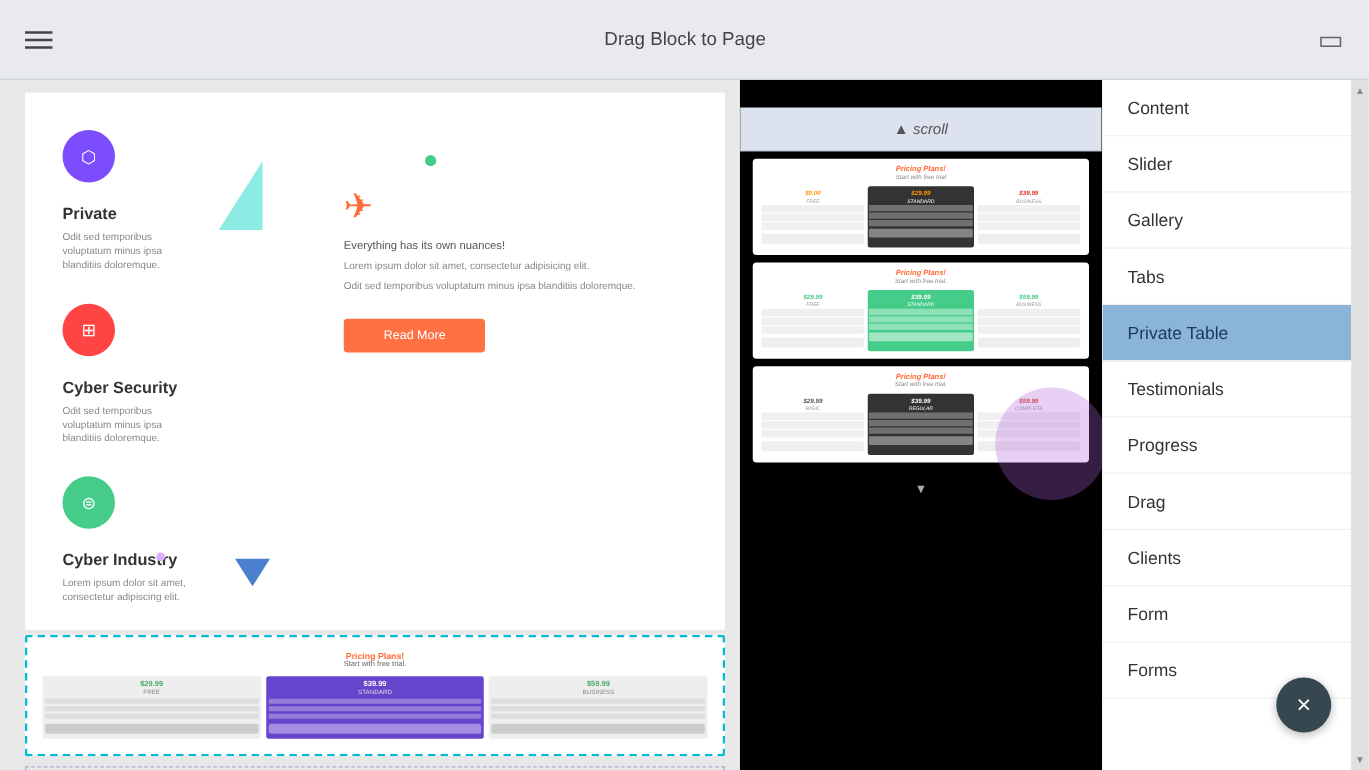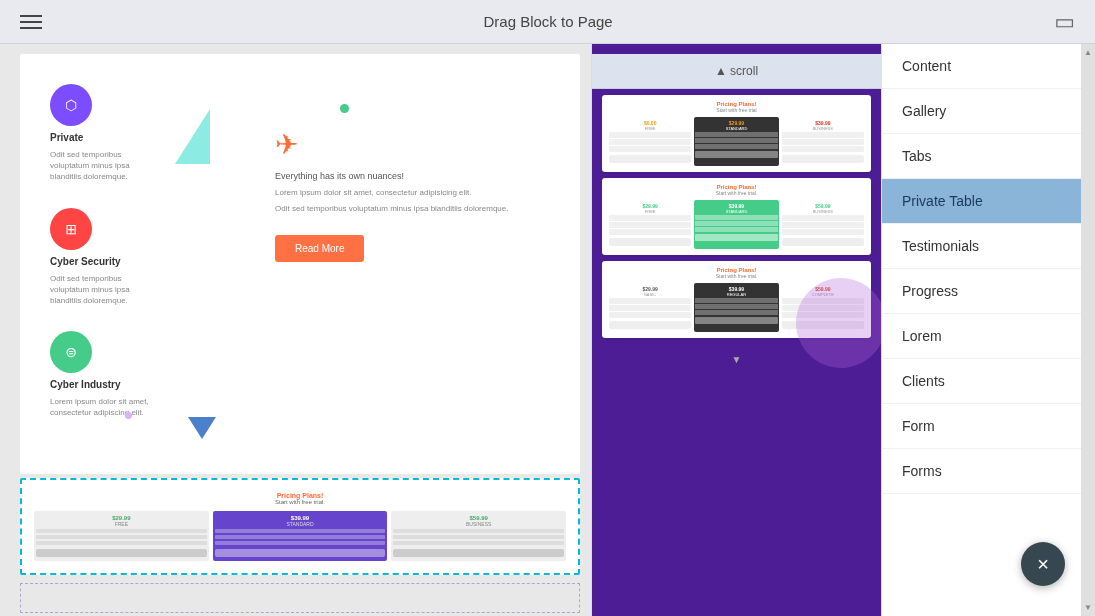--- a/index.html
+++ b/index.html
@@ -1,20 +1,20 @@
 <!DOCTYPE html>
 <html><head>
   <meta charset="utf-8">
   <style>
     * { margin: 0; padding: 0; box-sizing: border-box; }
     body { width: 1095px; height: 616px; overflow: hidden; font-family: Arial, sans-serif; display: flex; flex-direction: column; background: #f0f0f0; }
 
     
     .top-bar {
-      height: 44px;
+      height: 64px;
       background: #e8eaf0;
       display: flex;
       align-items: center;
       padding: 0 20px;
       gap: 20px;
       border-bottom: 1px solid #d0d3db;
       flex-shrink: 0;
     }
     .hamburger-icon { display: flex; flex-direction: column; gap: 4px; cursor: pointer; }
     .hamburger-icon span { display: block; width: 22px; height: 2px; background: #444; }
@@ -67,41 +67,42 @@
     .card-icon-circle {
       width: 42px;
       height: 42px;
       border-radius: 50%;
       display: flex;
       align-items: center;
       justify-content: center;
       color: white;
       font-size: 16px;
     }
-    .card-title { font-size: 10px; font-weight: bold; color: #333; }
+    .card-title { font-size: 13px; font-weight: bold; color: #333; margin-top: 11px; }
     .card-text { font-size: 8px; color: #888; line-height: 1.4; max-width: 110px; }
     .read-more-btn {
       background: #ff7043;
       color: white;
       border: none;
-      padding: 8px 20px;
+      padding: 8px 32px;
       font-size: 10px;
       border-radius: 3px;
       margin-top: 8px;
       cursor: pointer;
       text-align: right;
     }
 
     
     .right-preview {
       width: 290px;
-      background: #4c1d95;
+      background: #000000;
       overflow-y: auto;
       border-left: 1px solid #ddd;
-      padding: 10px 0;
+      padding: 22px 0;
+      font-style: italic;
     }
 
     
     .right-sidebar {
       width: 200px;
       background: white;
       border-left: 1px solid #e0e0e0;
       overflow-y: auto;
       flex-shrink: 0;
     }
@@ -397,26 +398,27 @@
 
       <div style="position:absolute; width:90px; height:90px; border-radius:50%; background:rgba(180,100,220,0.3); bottom:-30px; right:-15px; z-index:0; pointer-events:none;"></div>
     </div>
 
     <div style="text-align:center; padding:10px; font-size:10px; color:#aaa;">▼</div>
   </div>
 
   <div class="right-sidebar">
     <div id="sidebar-items-container">
         <div class="sidebar-item">Content</div>
+        <div class="sidebar-item">Slider</div>
         <div class="sidebar-item">Gallery</div>
         <div class="sidebar-item">Tabs</div>
         <div class="sidebar-item active">Private Table</div>
         <div class="sidebar-item">Testimonials</div>
         <div class="sidebar-item">Progress</div>
-        <div class="sidebar-item">Lorem</div>
+        <div class="sidebar-item">Drag</div>
         <div class="sidebar-item">Clients</div>
         <div class="sidebar-item">Form</div>
         <div class="sidebar-item">Forms</div>
       </div>
   </div>
 
   <div style="width:14px; background:#e0e0e0; display:flex; flex-direction:column; justify-content:space-between; align-items:center; padding:4px 0; flex-shrink:0;">
     <div style="font-size:8px; color:#888; cursor:pointer;">▲</div>
     <div style="font-size:8px; color:#888; cursor:pointer;">▼</div>
   </div>

